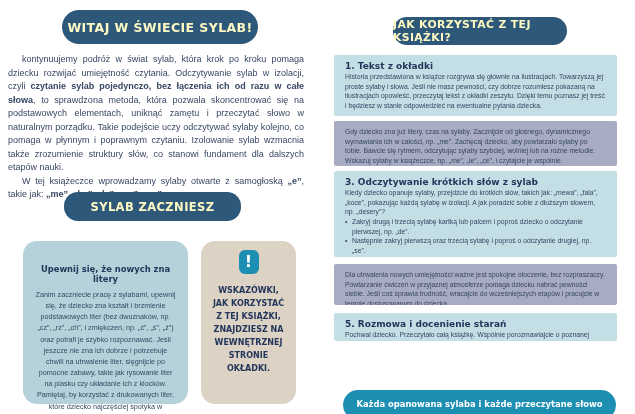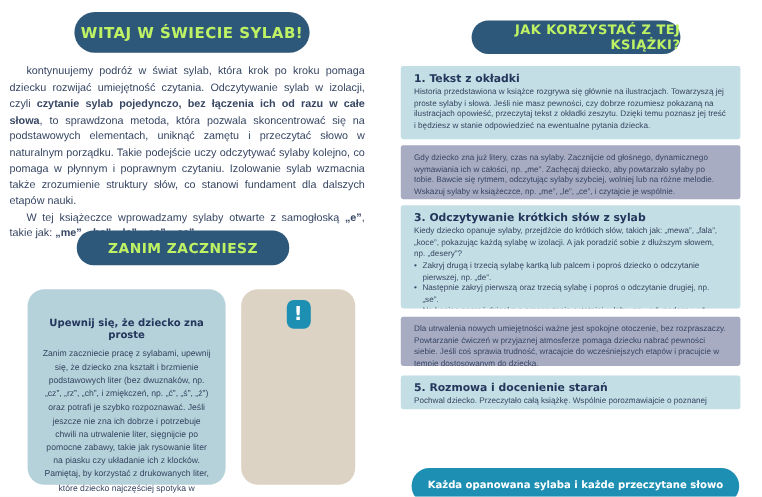--- a/index.html
+++ b/index.html
@@ -3,22 +3,22 @@
 <meta charset="utf-8">
 <style>
   html,body{margin:0;padding:0;background:#fff;}
   .spread{
     position:relative;width:635px;height:414px;background:#fff;
     font-family:"Liberation Sans",sans-serif;overflow:hidden;
     outline:1px solid #e9e9e9;color:var(--ink);
   }
   .pill{
     position:absolute;display:flex;align-items:center;justify-content:center;
-    background:var(--navy);color:#bef264;font-family:"DejaVu Sans",sans-serif;
-    font-weight:800;letter-spacing:.4px;text-align:right;
+    background:var(--navy);color:#fef9c3;font-family:"DejaVu Sans",sans-serif;
+    font-weight:800;letter-spacing:.4px;text-align:left;
     box-sizing:border-box;
   }
   
   .hdr-left{left:62px;top:10px;width:196px;height:34px;border-radius:17px;font-size:12.5px;}
   .hdr-sub{left:64px;top:192px;width:177px;height:29px;border-radius:14px;font-size:11.5px;}
   .intro{position:absolute;left:8px;top:53px;width:296px;font-size:9px;line-height:1.5;
          color:var(--ink);text-align:justify;}
   .intro p{margin:0;text-indent:14px;}
   .intro .salut{text-indent:0;}
   .b{font-weight:bold;}
@@ -68,30 +68,31 @@
     <div class="pill hdr-left">
       <span>WITAJ W ŚWIECIE SYLAB!</span>
     </div>
 
     <div class="intro">
       <p><span>kontynuujemy podróż w świat sylab, która krok po kroku pomaga dziecku rozwijać umiejętność czytania. Odczytywanie sylab w izolacji, czyli </span><span class="b">czytanie sylab pojedynczo, bez łączenia ich od razu w całe słowa</span><span>, to sprawdzona metoda, która pozwala skoncentrować się na podstawowych elementach, uniknąć zamętu i przeczytać słowo w naturalnym porządku. Takie podejście uczy odczytywać sylaby kolejno, co pomaga w płynnym i poprawnym czytaniu. Izolowanie sylab wzmacnia także zrozumienie struktury słów, co stanowi fundament dla dalszych etapów nauki.</span></p>
       <p><span>W tej książeczce wprowadzamy sylaby otwarte z samogłoską </span><span class="b">„e”</span><span>, takie jak: </span><span class="b">„me”, „he”, „le”, „ce”, „se”.</span></p>
     </div>
 
     <div class="pill hdr-sub">
-      <span>ZANIM ZACZNIESZ</span>
+      <span>SYLAB ZACZNIESZ</span>
     </div>
 
     <div class="box box-blue">
-      <h3>Upewnij się, że dziecko zna proste</h3>
+      <h3>Upewnij się, że nowych zna litery</h3>
       <p>Zanim zaczniecie pracę z sylabami, upewnij się, że dziecko zna kształt i brzmienie podstawowych liter (bez dwuznaków, np. „cz”, „rz”, „ch”, i zmiękczeń, np. „ć”, „ś”, „ź”) oraz potrafi je szybko rozpoznawać. Jeśli jeszcze nie zna ich dobrze i potrzebuje chwili na utrwalenie liter, sięgnijcie po pomocne zabawy, takie jak rysowanie liter na piasku czy układanie ich z klocków. Pamiętaj, by korzystać z drukowanych liter, które dziecko najczęściej spotyka w książkach.</p>
     </div>
 
     <div class="box box-beige">
       <div class="excl">!</div>
+      <p>WSKAZÓWKI, JAK KORZYSTAĆ Z TEJ KSIĄŻKI, ZNAJDZIESZ NA WEWNĘTRZNEJ STRONIE OKŁADKI.</p>
     </div>
   </section>
 
   <section>
     <div class="pill hdr-right">
       <span>JAK KORZYSTAĆ Z TEJ KSIĄŻKI?</span>
     </div>
 
     <div class="sbox teal s1">
       <h4>1. Tekst z okładki</h4>

